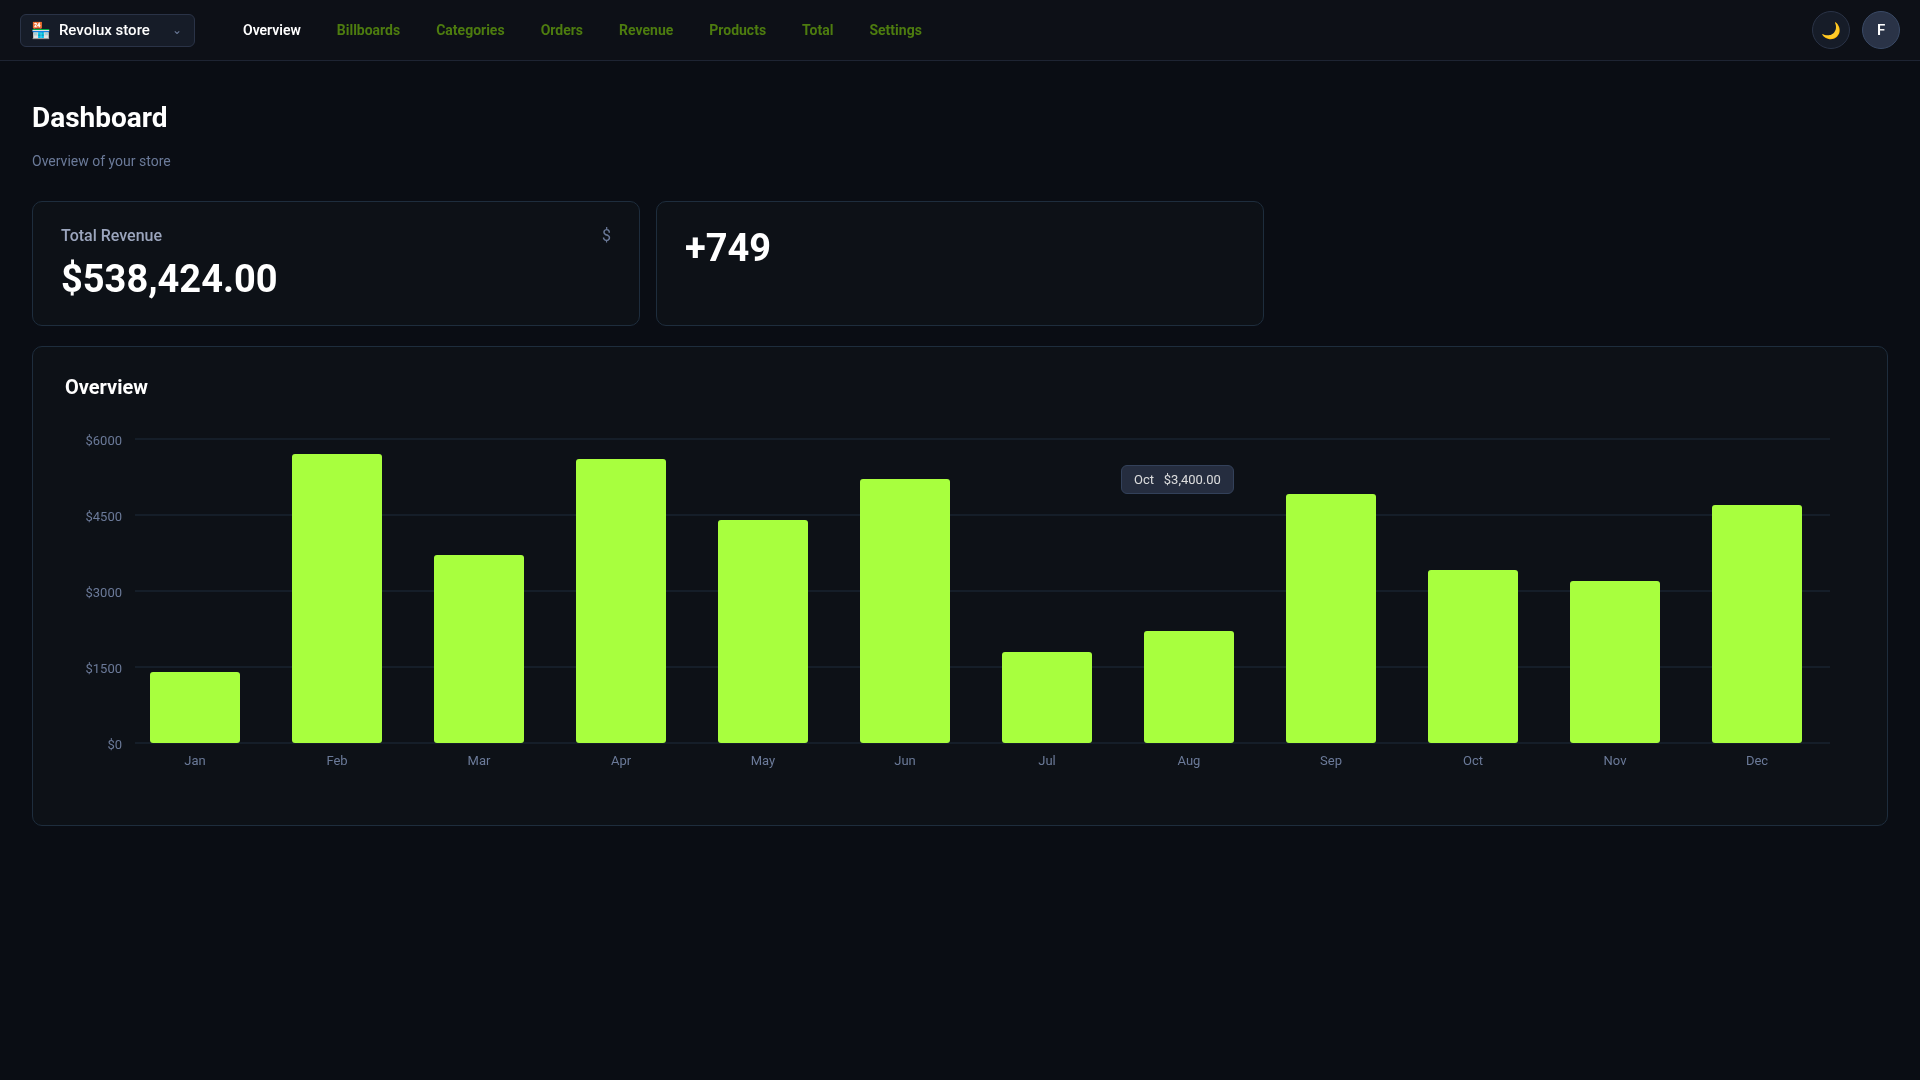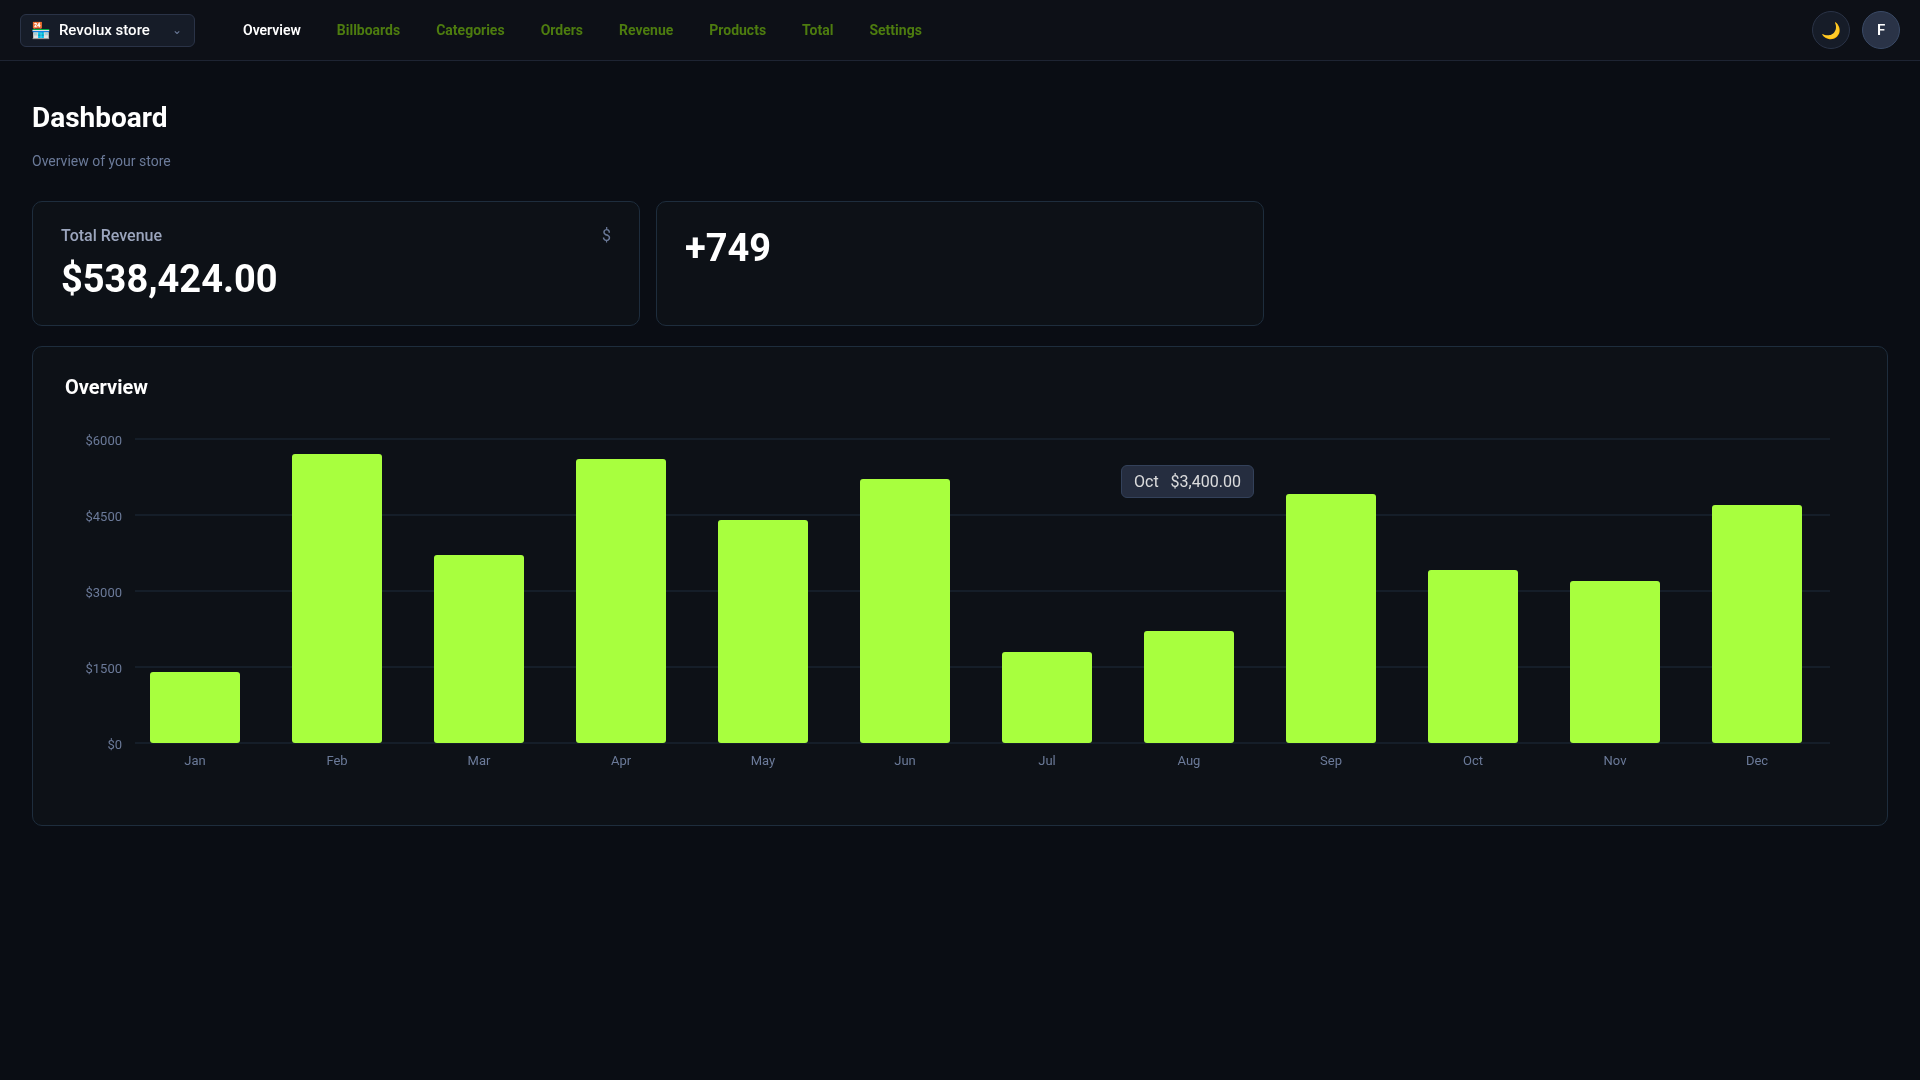--- a/index.html
+++ b/index.html
@@ -171,21 +171,21 @@
     svg.bar-chart {
       width: 100%;
       height: 370px;
     }
     .chart-tooltip {
       position: absolute;
       background: #2a3347;
       border: 1px solid #3a4a66;
       border-radius: 6px;
       padding: 6px 12px;
-      font-size: 16px;
+      font-size: 13px;
       color: #fff;
       pointer-events: none;
       top: 45px;
       left: 62%;
     }
   </style>
 </head>
 <body>
 
 <nav class="navbar">

